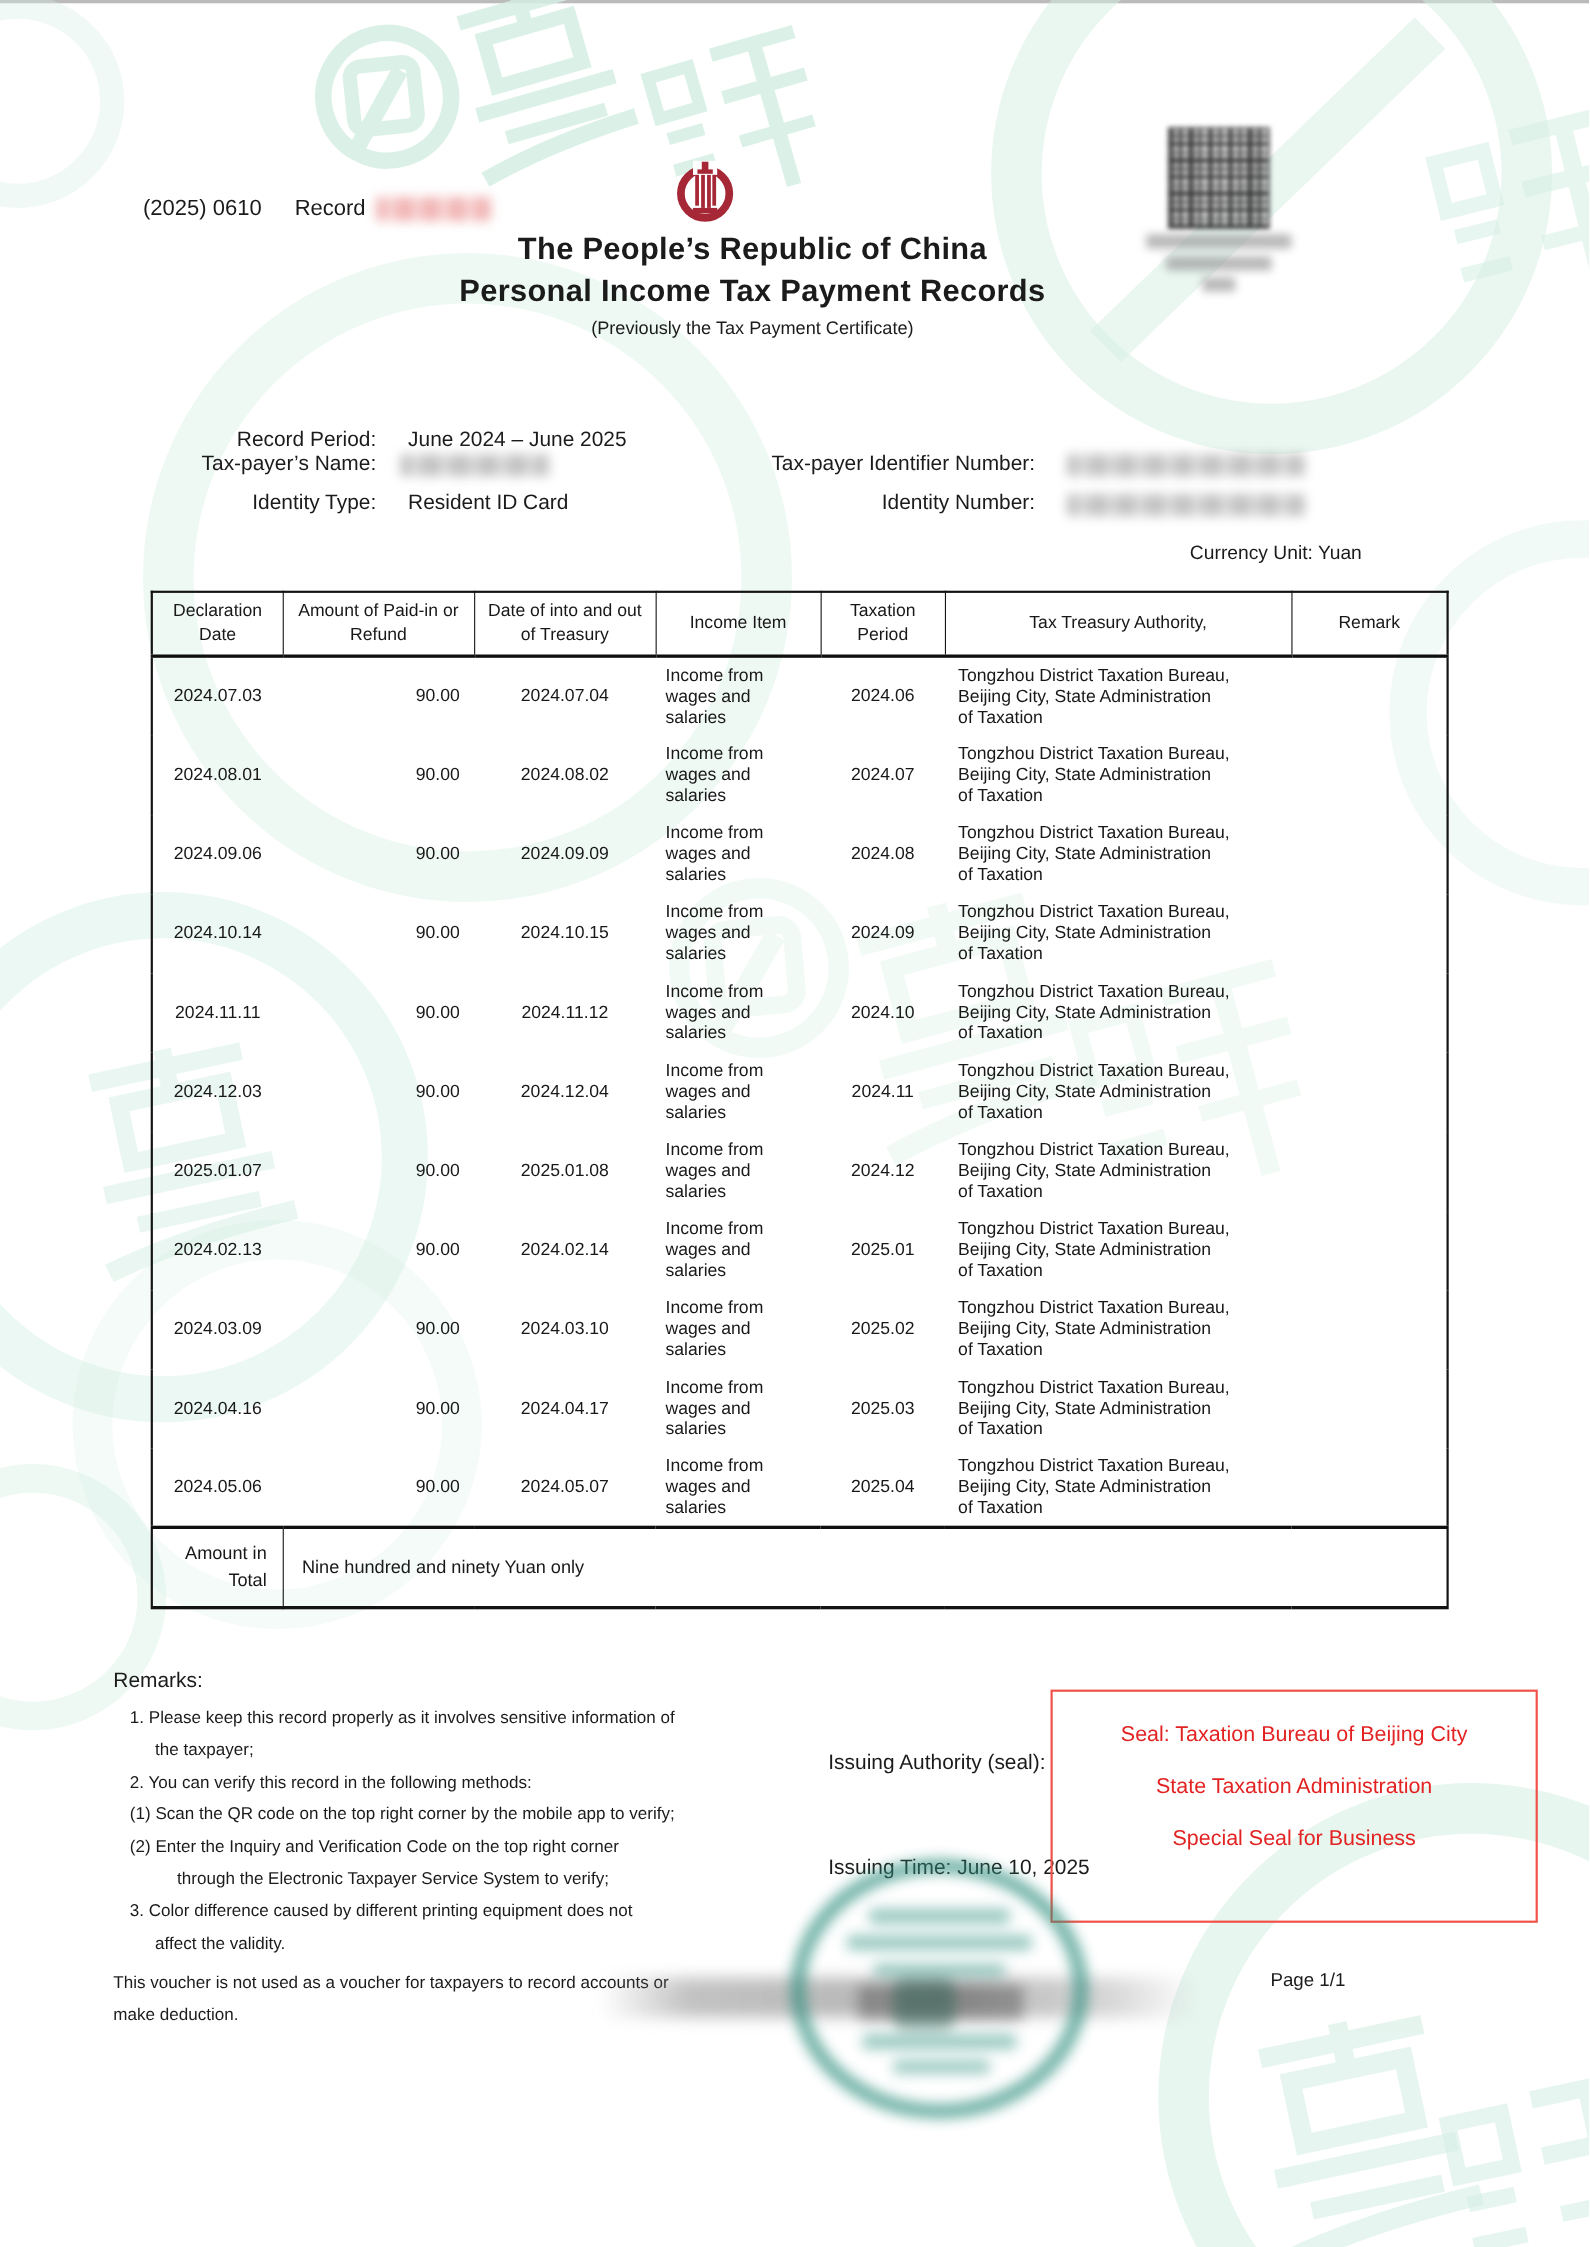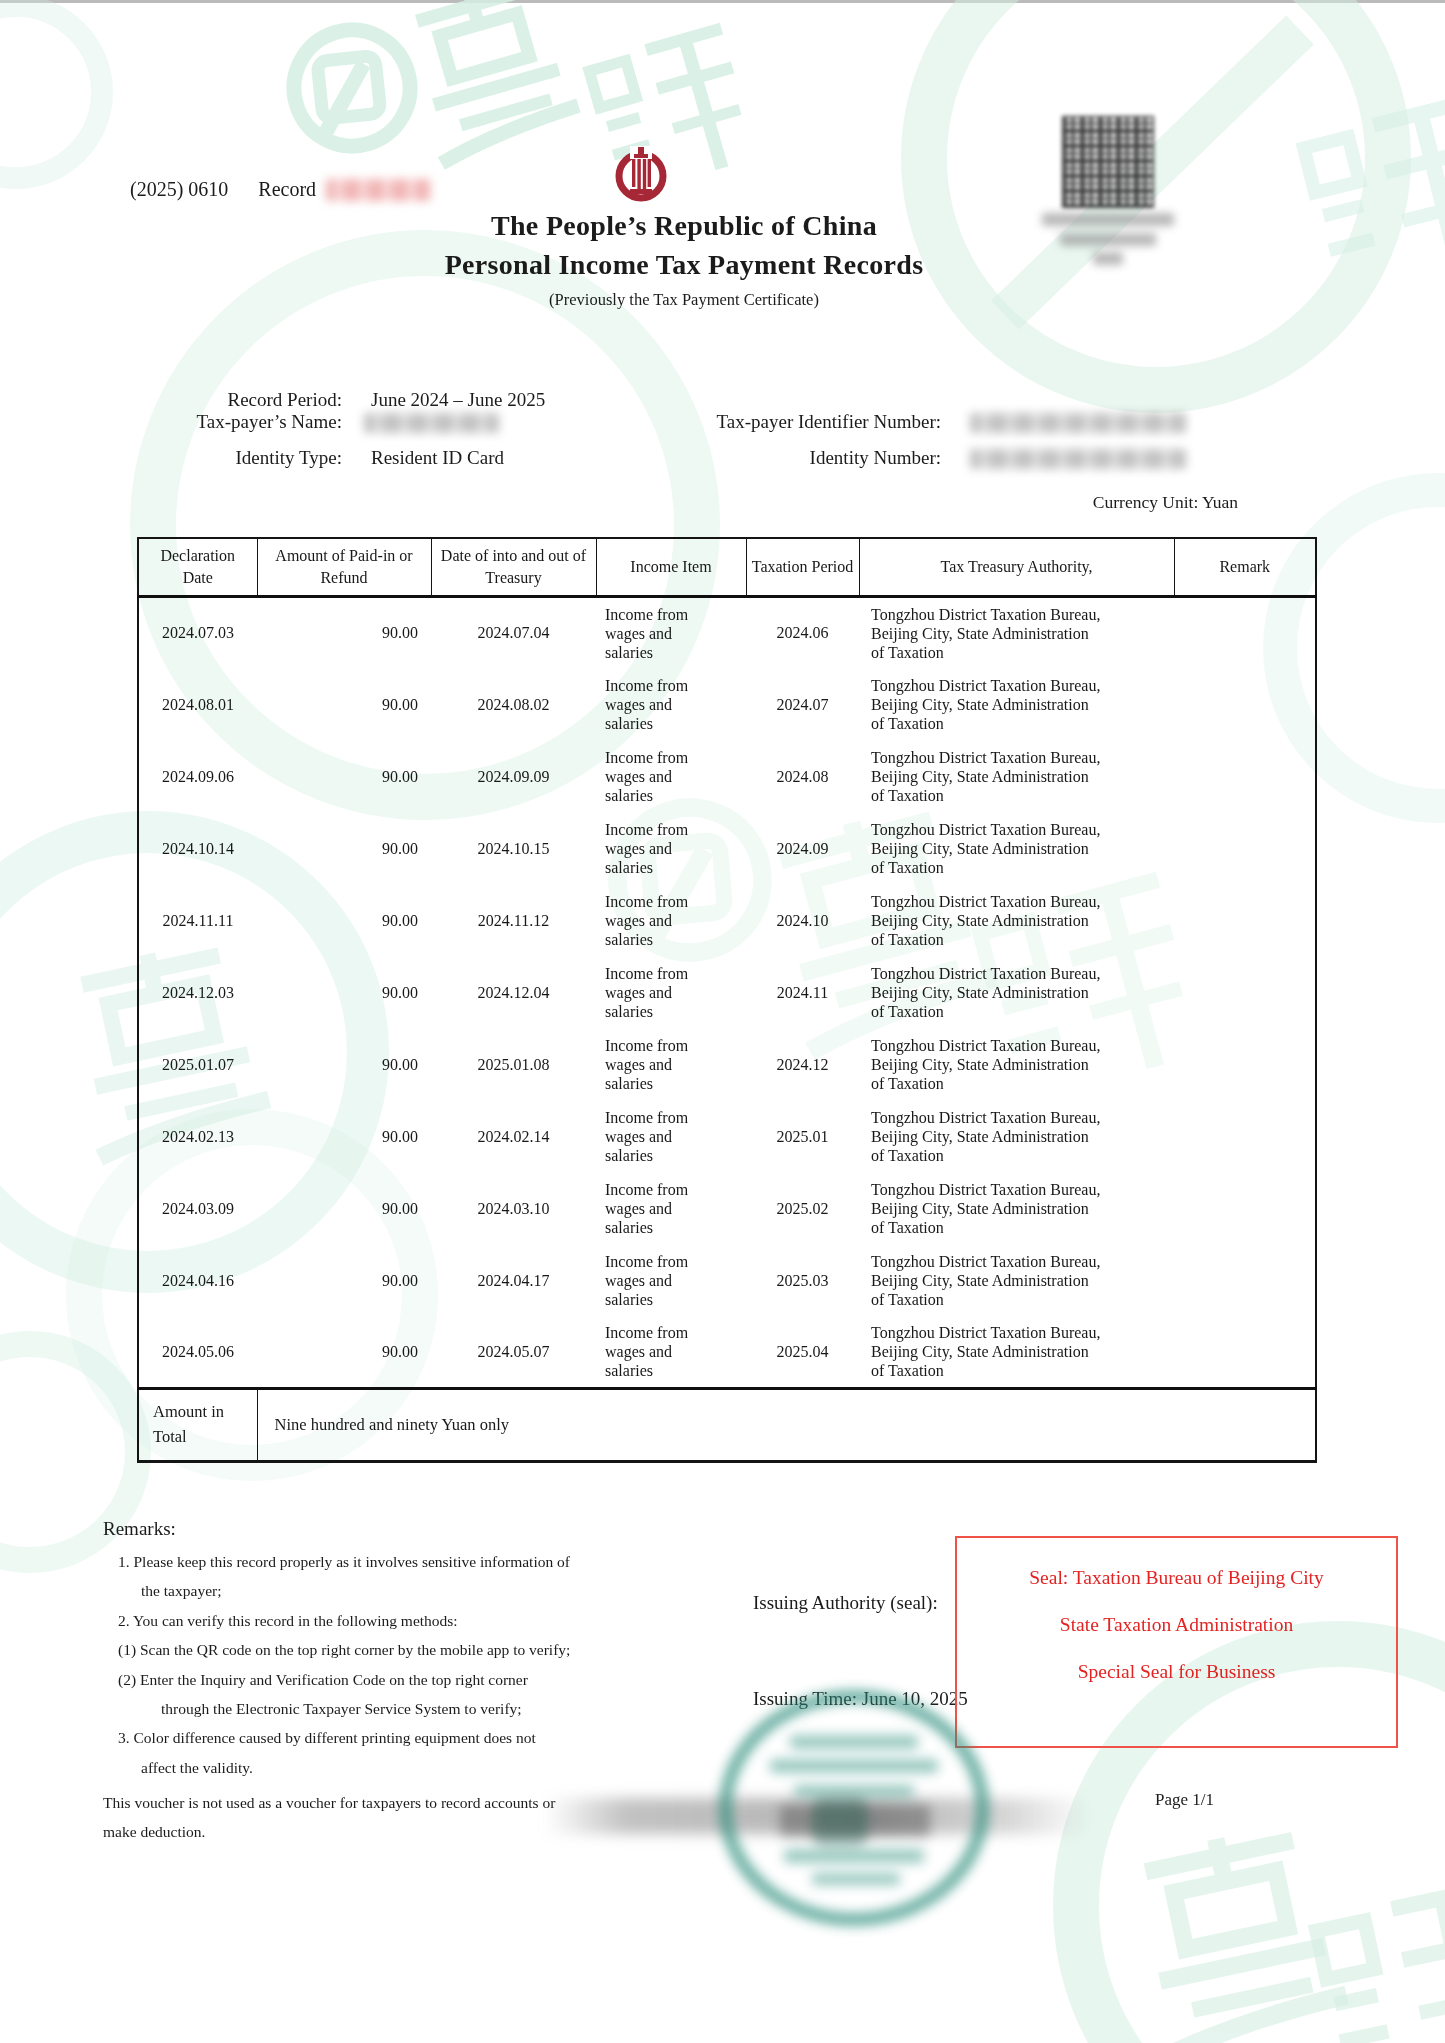--- a/index.html
+++ b/index.html
@@ -1,17 +1,17 @@
 <!DOCTYPE html>
 <html><head>
 <meta charset="utf-8">
 <style>
   html,body{margin:0;padding:0;background:#ffffff;}
   .page{position:relative;width:1445px;height:2043px;background:#ffffff;overflow:hidden;
-        font-family:Liberation Serif, serif;color:#1b1b1b;}
+        font-family:Liberation Sans, sans-serif;color:#1b1b1b;}
   .page::before{content:"";position:absolute;left:0;top:0;width:100%;height:3px;background:#8e8e8e;opacity:.6;}
   .abs{position:absolute;}
 
   
   .wm-layer{position:absolute;left:0;top:0;width:1445px;height:2043px;pointer-events:none;}
 
   
   .ref-line{left:130px;top:178px;font-size:20px;display:flex;align-items:center;white-space:nowrap;}
   .ref-label{margin-left:30px;}
   .redact{display:inline-block;border-radius:3px;filter:blur(5px);opacity:.55;
@@ -56,21 +56,21 @@
   .tax-table tbody tr{height:72px;}
   .tax-table tbody td{padding:0 4px;}
   .tax-table td div{line-height:19px;}
   .c1{text-align:center;}
   .c2{text-align:right;padding-right:13px !important;}
   .c3{text-align:center;}
   .c4{text-align:left;padding-left:9px !important;}
   .c5{text-align:center;}
   .c6{text-align:left;padding-left:12px !important;}
   .total-row td{border-top:3px solid #0f0f0f;height:70px;font-size:16.5px;}
-  .total-row .tl{border-right:1.6px solid #141414;text-align:left;line-height:1.5;padding:0 14px;}
+  .total-row .tl{border-right:1.6px solid #141414;text-align:right;line-height:1.5;padding:0 14px;}
   .total-row .tv{text-align:left;padding-left:17px;}
 
   
   .remarks{left:103px;top:1518px;width:480px;}
   .remarks-title{font-size:19px;margin-bottom:7px;}
   .rline{font-size:15.5px;line-height:29.4px;white-space:nowrap;}
   .ind1{padding-left:15px;} .ind2{padding-left:38px;} .ind3{padding-left:58px;}
   .footnote{left:103px;top:1788px;font-size:15.5px;line-height:29.4px;white-space:nowrap;}
 
   

